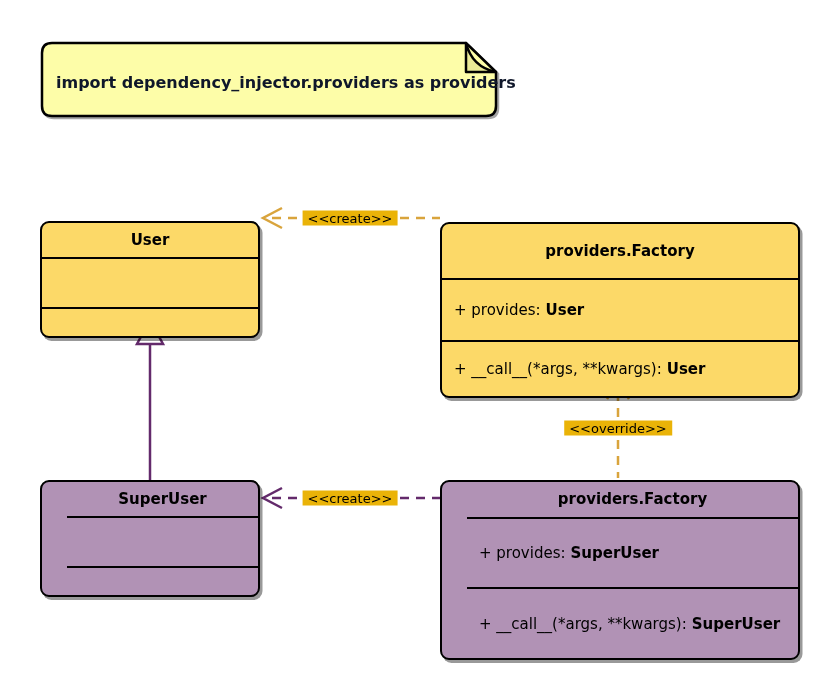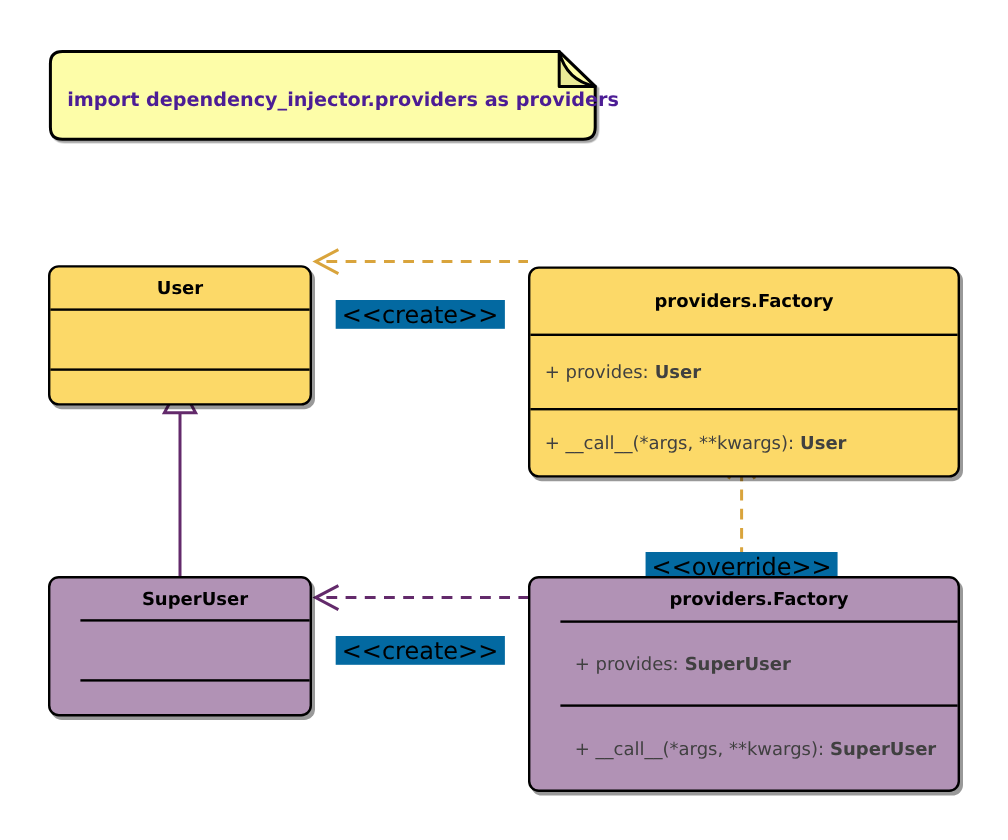--- a/index.html
+++ b/index.html
@@ -5,51 +5,51 @@
   html, body { margin: 0; padding: 0; background: #ffffff; }
   body { width: 840px; height: 700px; font-family: "DejaVu Sans", "Liberation Sans", sans-serif; }
   .canvas { position: relative; width: 840px; height: 700px; background: #ffffff; overflow: hidden; }
 
   
   .note { position: absolute; left: 40px; top: 41px; width: 459px; height: 78px; }
   .note svg { position: absolute; left: 0; top: 0; filter: drop-shadow(2.5px 2.5px 0 rgba(0,0,0,0.35)); }
   .note-text {
     position: absolute; left: 16px; top: 4px; right: 8px; bottom: 0;
     display: flex; align-items: center;
-    font-size: 16px; font-weight: bold; color: #4c1d95; white-space: nowrap;
+    font-size: 16px; font-weight: bold; color: #0f172a; white-space: nowrap;
   }
 
   
   .cls {
     position: absolute; box-sizing: border-box;
     border: 2.5px solid #000; border-radius: 9px;
     display: flex; flex-direction: column;
     box-shadow: 2.5px 3px 0 rgba(0,0,0,0.4);
   }
   .cls.yellow { background: #FCD968; margin-top: 20px; }
   .cls.purple { background: #B192B5; padding-left: 25px; }
   .cls-title {
     display: flex; flex-direction: column; align-items: center; justify-content: center;
     font-weight: bold; font-size: 15px; color: #000;
     border-bottom: 2px solid #000; line-height: 23px; text-align: center;
   }
   .cls-sec { border-bottom: 2px solid #000; }
   .cls-sec.last { border-bottom: none; flex: 1; }
   .member {
-    display: flex; align-items: center; font-size: 15px; color: #404040;
+    display: flex; align-items: center; font-size: 15px; color: #000000;
     padding-left: 12px; white-space: nowrap;
   }
   .member b { margin-left: 5px; }
 
   
   .edges { position: absolute; left: 0; top: 0; pointer-events: none; }
   .edge-label {
     position: absolute; transform: translate(-50%, -50%);
-    background: #0369a1; padding: 0 5px;
-    font-size: 20px; color: #000; white-space: nowrap; margin-top: 44px;
+    background: #eab308; padding: 0 5px;
+    font-size: 13px; color: #000; white-space: nowrap;
   }
 </style>
 </head>
 <body>
 
 <div class="canvas">
 
   <svg class="edges" width="840" height="700" viewBox="0 0 840 700">
 
     <g>

